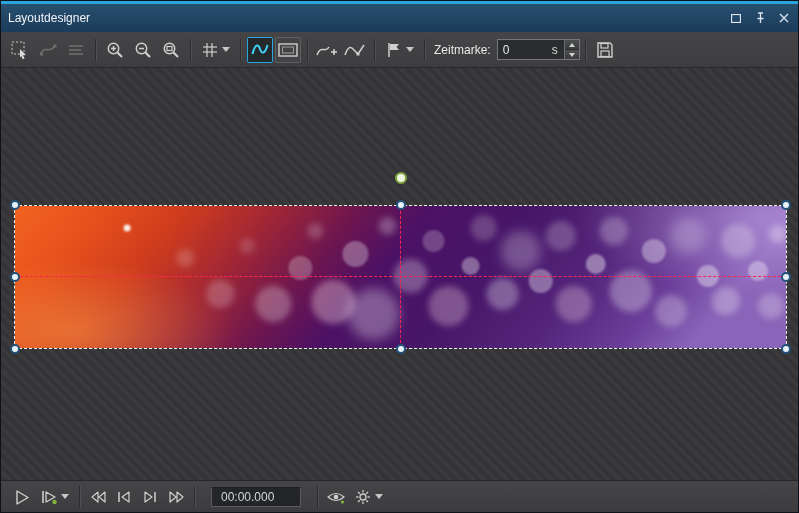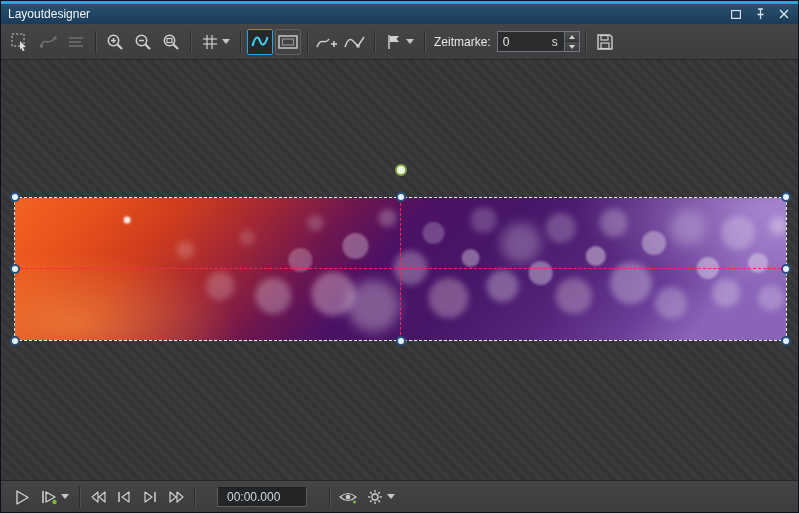--- a/index.html
+++ b/index.html
@@ -1,21 +1,21 @@
 <!DOCTYPE html>
 <html><head>
 <meta charset="utf-8">
 <style>
   * { box-sizing: border-box; margin: 0; padding: 0; }
   html,body { width:799px; height:513px; overflow:hidden; background:#2b2b2d;
               font-family:"Liberation Sans", sans-serif; }
   .window { position:absolute; inset:0; border:1px solid #0d1219; display:flex; flex-direction:column; background:#3a3a3c; }
   .accent-line { height:3px; background:#2aa4dd; }
   
-  .titlebar { height:20px; background:linear-gradient(#29506f,#1b3b5a); display:flex; align-items:center; padding:0 7px; }
+  .titlebar { height:28px; background:linear-gradient(#29506f,#1b3b5a); display:flex; align-items:center; padding:0 7px; }
   .title { color:#f0f4f8; font-size:12px; }
   .tb-controls { margin-left:auto; display:flex; align-items:center; gap:10px; }
   .wbtn { display:flex; align-items:center; justify-content:center; width:14px; height:14px; cursor:default; }
   
   .toolbar { height:36px; background:linear-gradient(#454547,#3d3d3f); border-bottom:1px solid #28282a;
              display:flex; align-items:center; padding:2px 5px; }
   .tbtn { min-width:26px; height:26px; display:flex; align-items:center; justify-content:center;
           border:1px solid transparent; border-radius:2px; margin:0 1px; }
   .tbtn.with-caret { padding:0 3px; gap:3px; }
   .tbtn.active { border-color:#2aa4dd; background:#26292c; }
@@ -46,21 +46,21 @@
   .h-bl{left:-5px;bottom:-6px} .h-bm{left:calc(50% - 5px);bottom:-6px} .h-br{right:-5px;bottom:-6px}
   .rot-handle { position:absolute; left:calc(50% - 6px); top:-34px; width:12px; height:12px; border-radius:50%;
                 background:#eef3e2; border:2px solid #7fa43e; }
   
   .transport { height:32px; background:linear-gradient(#454547,#3c3c3e); border-top:1px solid #27272a;
                display:flex; align-items:center; padding:0 8px; }
   .pbtn { min-width:24px; height:24px; display:flex; align-items:center; justify-content:center;
           border:1px solid transparent; border-radius:2px; margin:0 1px; }
   .pbtn.with-caret { padding:0 3px; gap:3px; }
   .time-display { background:#232527; border:1px solid #5a5c5e; border-top-color:#1e1e20; color:#d4d7d9;
-                  font-size:12px; padding:2px 9px; min-width:90px; height:20px; display:flex; align-items:center; margin:0 17px; }
+                  font-size:12px; padding:2px 9px; min-width:90px; height:20px; display:flex; align-items:center; margin:0 11px; }
 </style>
 </head>
 <body>
 
 <div class="window">
   <div class="accent-line"></div>
 
   <div class="titlebar">
     <span class="title">Layoutdesigner</span>
     <div class="tb-controls">

